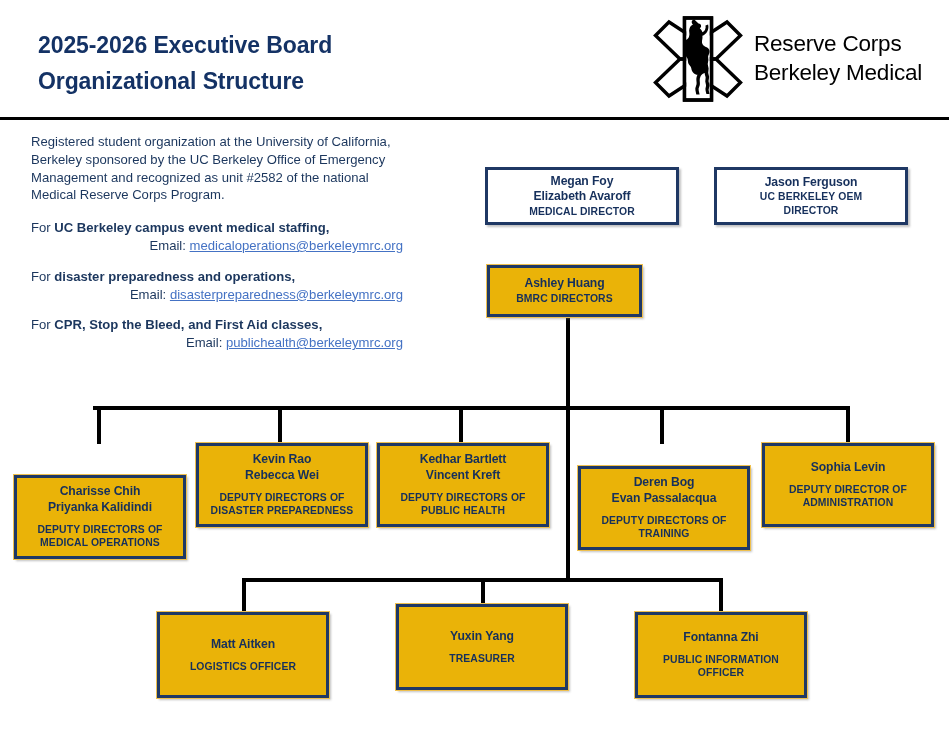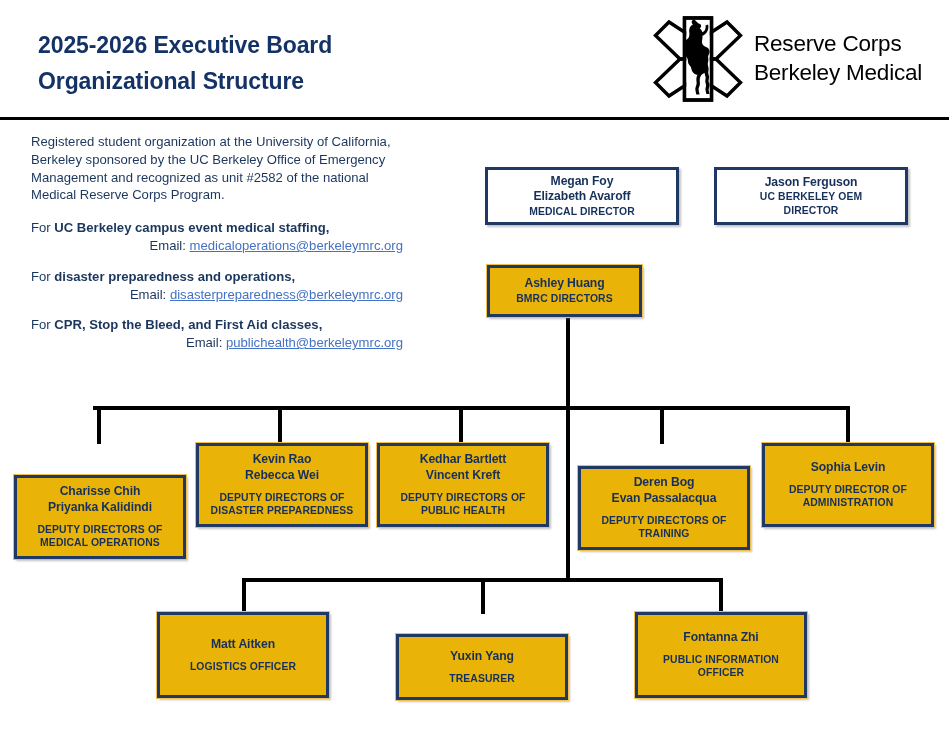--- a/index.html
+++ b/index.html
@@ -309,21 +309,21 @@
       <div class="person">Matt Aitken</div>
       <div class="role spaced">LOGISTICS OFFICER</div>
     </div>
 
     <div class="node gold" style="left:762px; top:443px; width:172px; height:84px;">
       <div class="person">Sophia Levin</div>
       <div class="role spaced">DEPUTY DIRECTOR OF</div>
       <div class="role">ADMINISTRATION</div>
     </div>
 
-    <div class="node gold" style="left:396px; top:634px; width:172px; height:66px;">
+    <div class="node gold" style="left:396px; top:604px; width:172px; height:86px;">
       <div class="person">Yuxin Yang</div>
       <div class="role spaced">TREASURER</div>
     </div>
 
     <div class="node gold" style="left:635px; top:612px; width:172px; height:86px;">
       <div class="person">Fontanna Zhi</div>
       <div class="role spaced">PUBLIC INFORMATION</div>
       <div class="role">OFFICER</div>
     </div>
 

